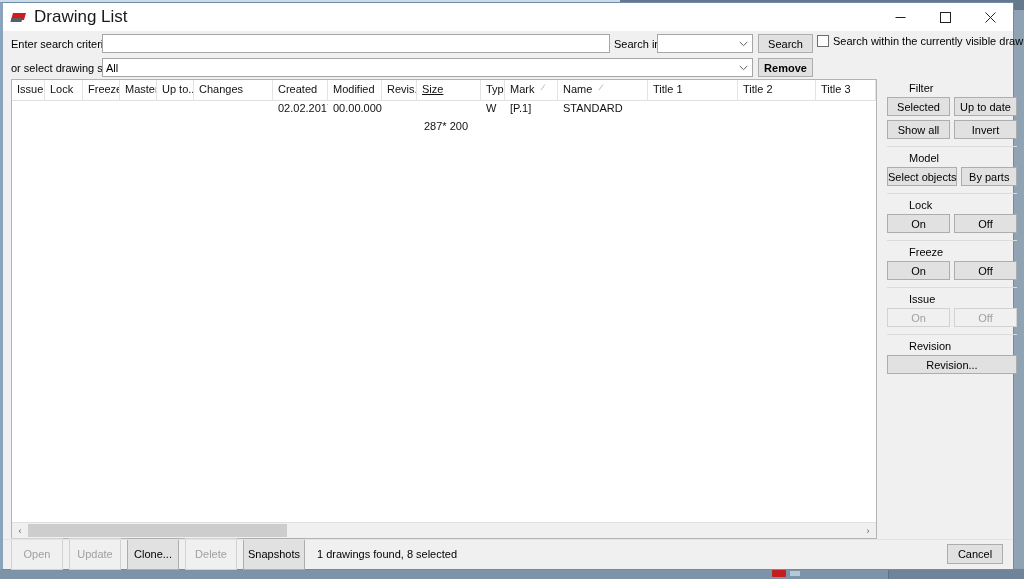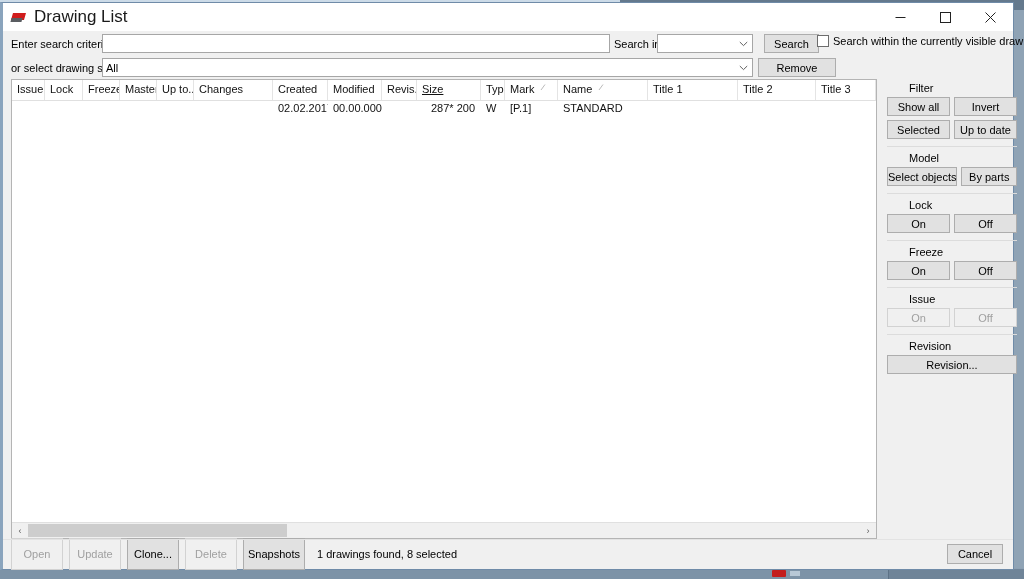--- a/index.html
+++ b/index.html
@@ -274,21 +274,21 @@
     font-size: 11px;
     color: #111;
   }
   .td {
     box-sizing: border-box;
     padding: 1px 0 0 5px;
     height: 16px;
     overflow: hidden;
     white-space: nowrap;
   }
-  .td.right { text-align: right; padding-right: 6px; padding-left: 0; }
+  .td.right { text-align: center; padding-right: 6px; padding-left: 0; margin-top: 18px; }
 
   
   .hscroll {
     height: 15px;
     background: #f0f0f0;
     border-top: 1px solid #e0e0e0;
     display: flex;
     align-items: center;
     flex: none;
     position: relative;
@@ -435,38 +435,38 @@
       <span class="lbl">Search in</span>
     </div>
     <div class="combo" style="position:absolute; left:654px; top:3px; width:96px;">
       <span></span>
       <span class="cb-arrow">
         <svg width="9" height="6" viewBox="0 0 9 6">
             <path d="M0.8 1 L4.5 4.6 L8.2 1" fill="none" stroke="#606060" stroke-width="1"></path>
           </svg>
       </span>
     </div>
-    <div class="btn" style="position:absolute; left:755px; top:3px; width:55px; height:19px;margin-left:6px;">Search</div>
+    <div class="btn" style="position:absolute; left:755px; top:3px; width:55px; height:19px;">Search</div>
     <div class="chk" style="position:absolute; left:814px; top:4px;">
       <span class="box"></span>
       <span class="lbl">Search within the currently visible drawings</span>
     </div>
 
     <div class="srow" style="left:8px; top:27px;">
       <span class="lbl">or select drawing set</span>
     </div>
     <div class="combo" style="position:absolute; left:99px; top:27px; width:651px;">
       <span>All</span>
       <span class="cb-arrow">
         <svg width="9" height="6" viewBox="0 0 9 6">
             <path d="M0.8 1 L4.5 4.6 L8.2 1" fill="none" stroke="#606060" stroke-width="1"></path>
           </svg>
       </span>
     </div>
-    <div class="btn" style="position:absolute; left:755px; top:27px; width:78px; height:19px;">Remove</div>
+    <div class="btn" style="position:absolute; left:755px; top:27px; width:55px; height:19px;font-weight:bold;">Remove</div>
   </div>
 
   <div class="bodyarea">
 
     <div class="tablewrap">
       <div class="thead" id="thead">
           <div class="th" style="width: 33px;">
             <span>Issue</span>
           </div>
           <div class="th" style="width: 38px;">
@@ -547,26 +547,26 @@
           <div class="hs-thumb"></div>
         </div>
         <div class="hs-arrow">›</div>
       </div>
     </div>
 
     <div class="sidepanel" id="sidepanel">
         <div class="grp">
           <div class="grp-title">Filter</div>
           <div class="btnrow">
+            <div class="btn sbtn">Selected</div>
+            <div class="btn sbtn">Up to date</div>
+          </div>
+          <div class="btnrow">
             <div class="btn sbtn">Show all</div>
             <div class="btn sbtn">Invert</div>
-          </div>
-          <div class="btnrow">
-            <div class="btn sbtn">Selected</div>
-            <div class="btn sbtn">Up to date</div>
           </div>
         </div>
         <div class="sep"></div>
         <div class="grp">
           <div class="grp-title">Model</div>
           <div class="btnrow">
             <div class="btn sbtn">Select objects</div>
             <div class="btn sbtn">By parts</div>
           </div>
         </div>

